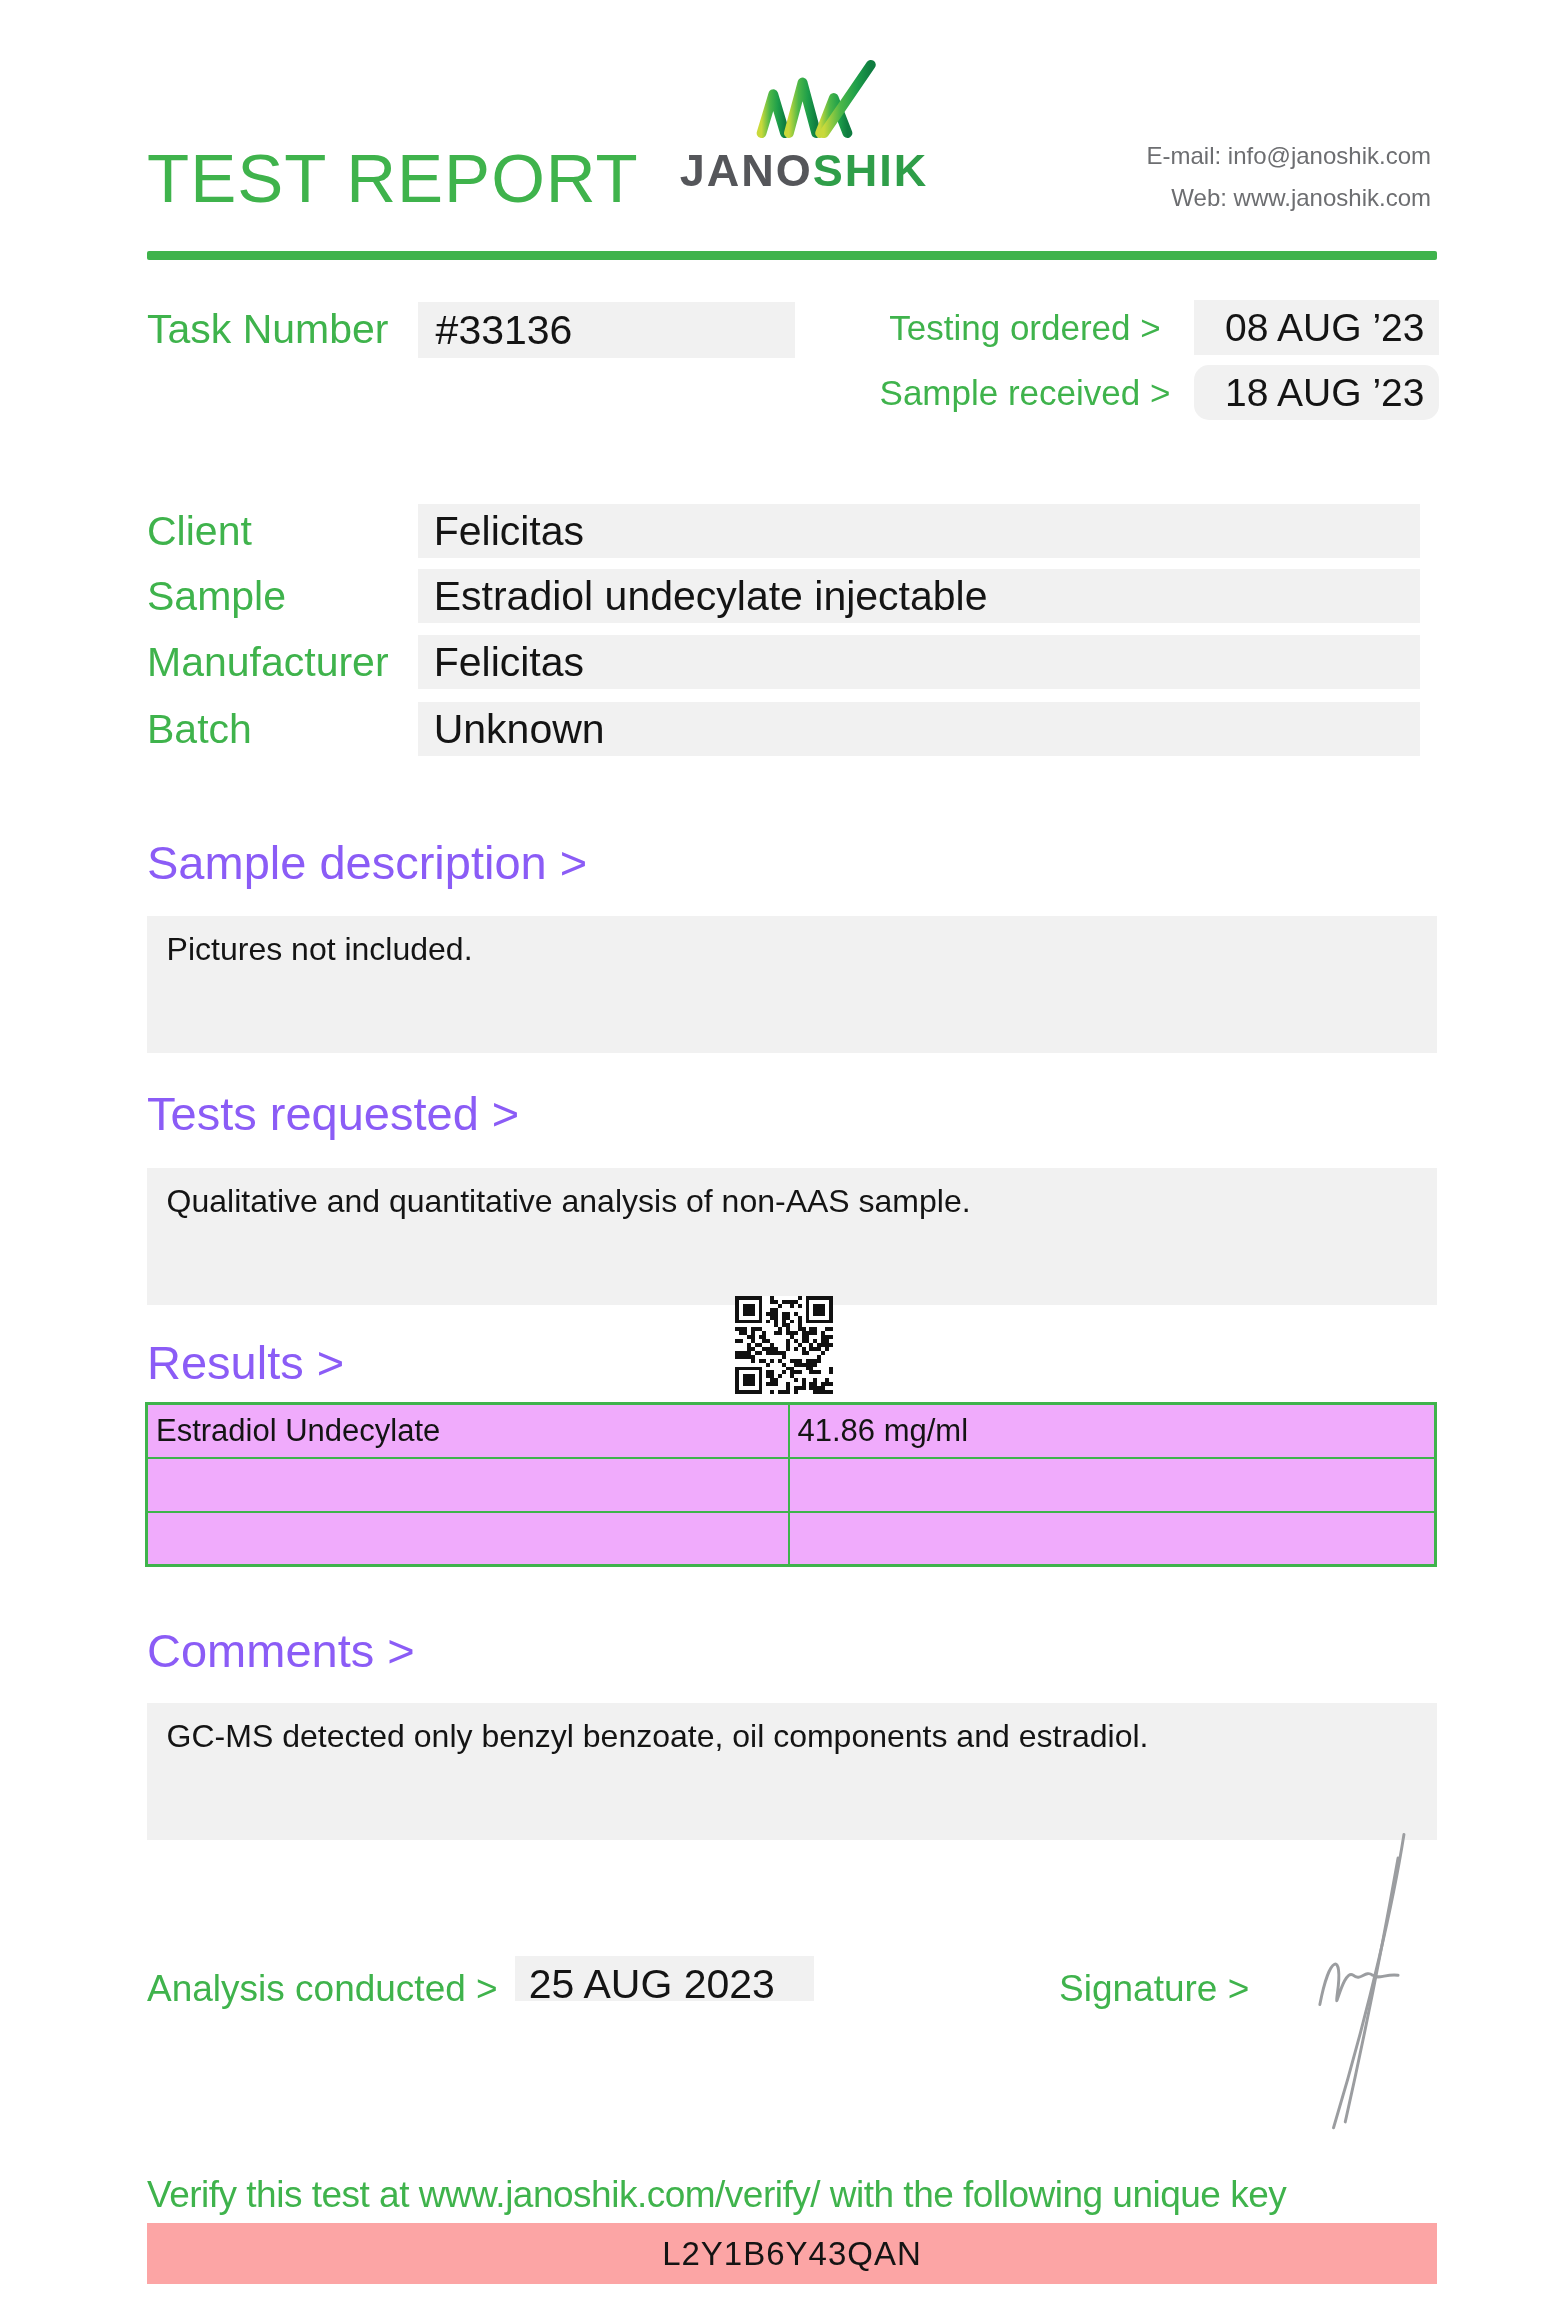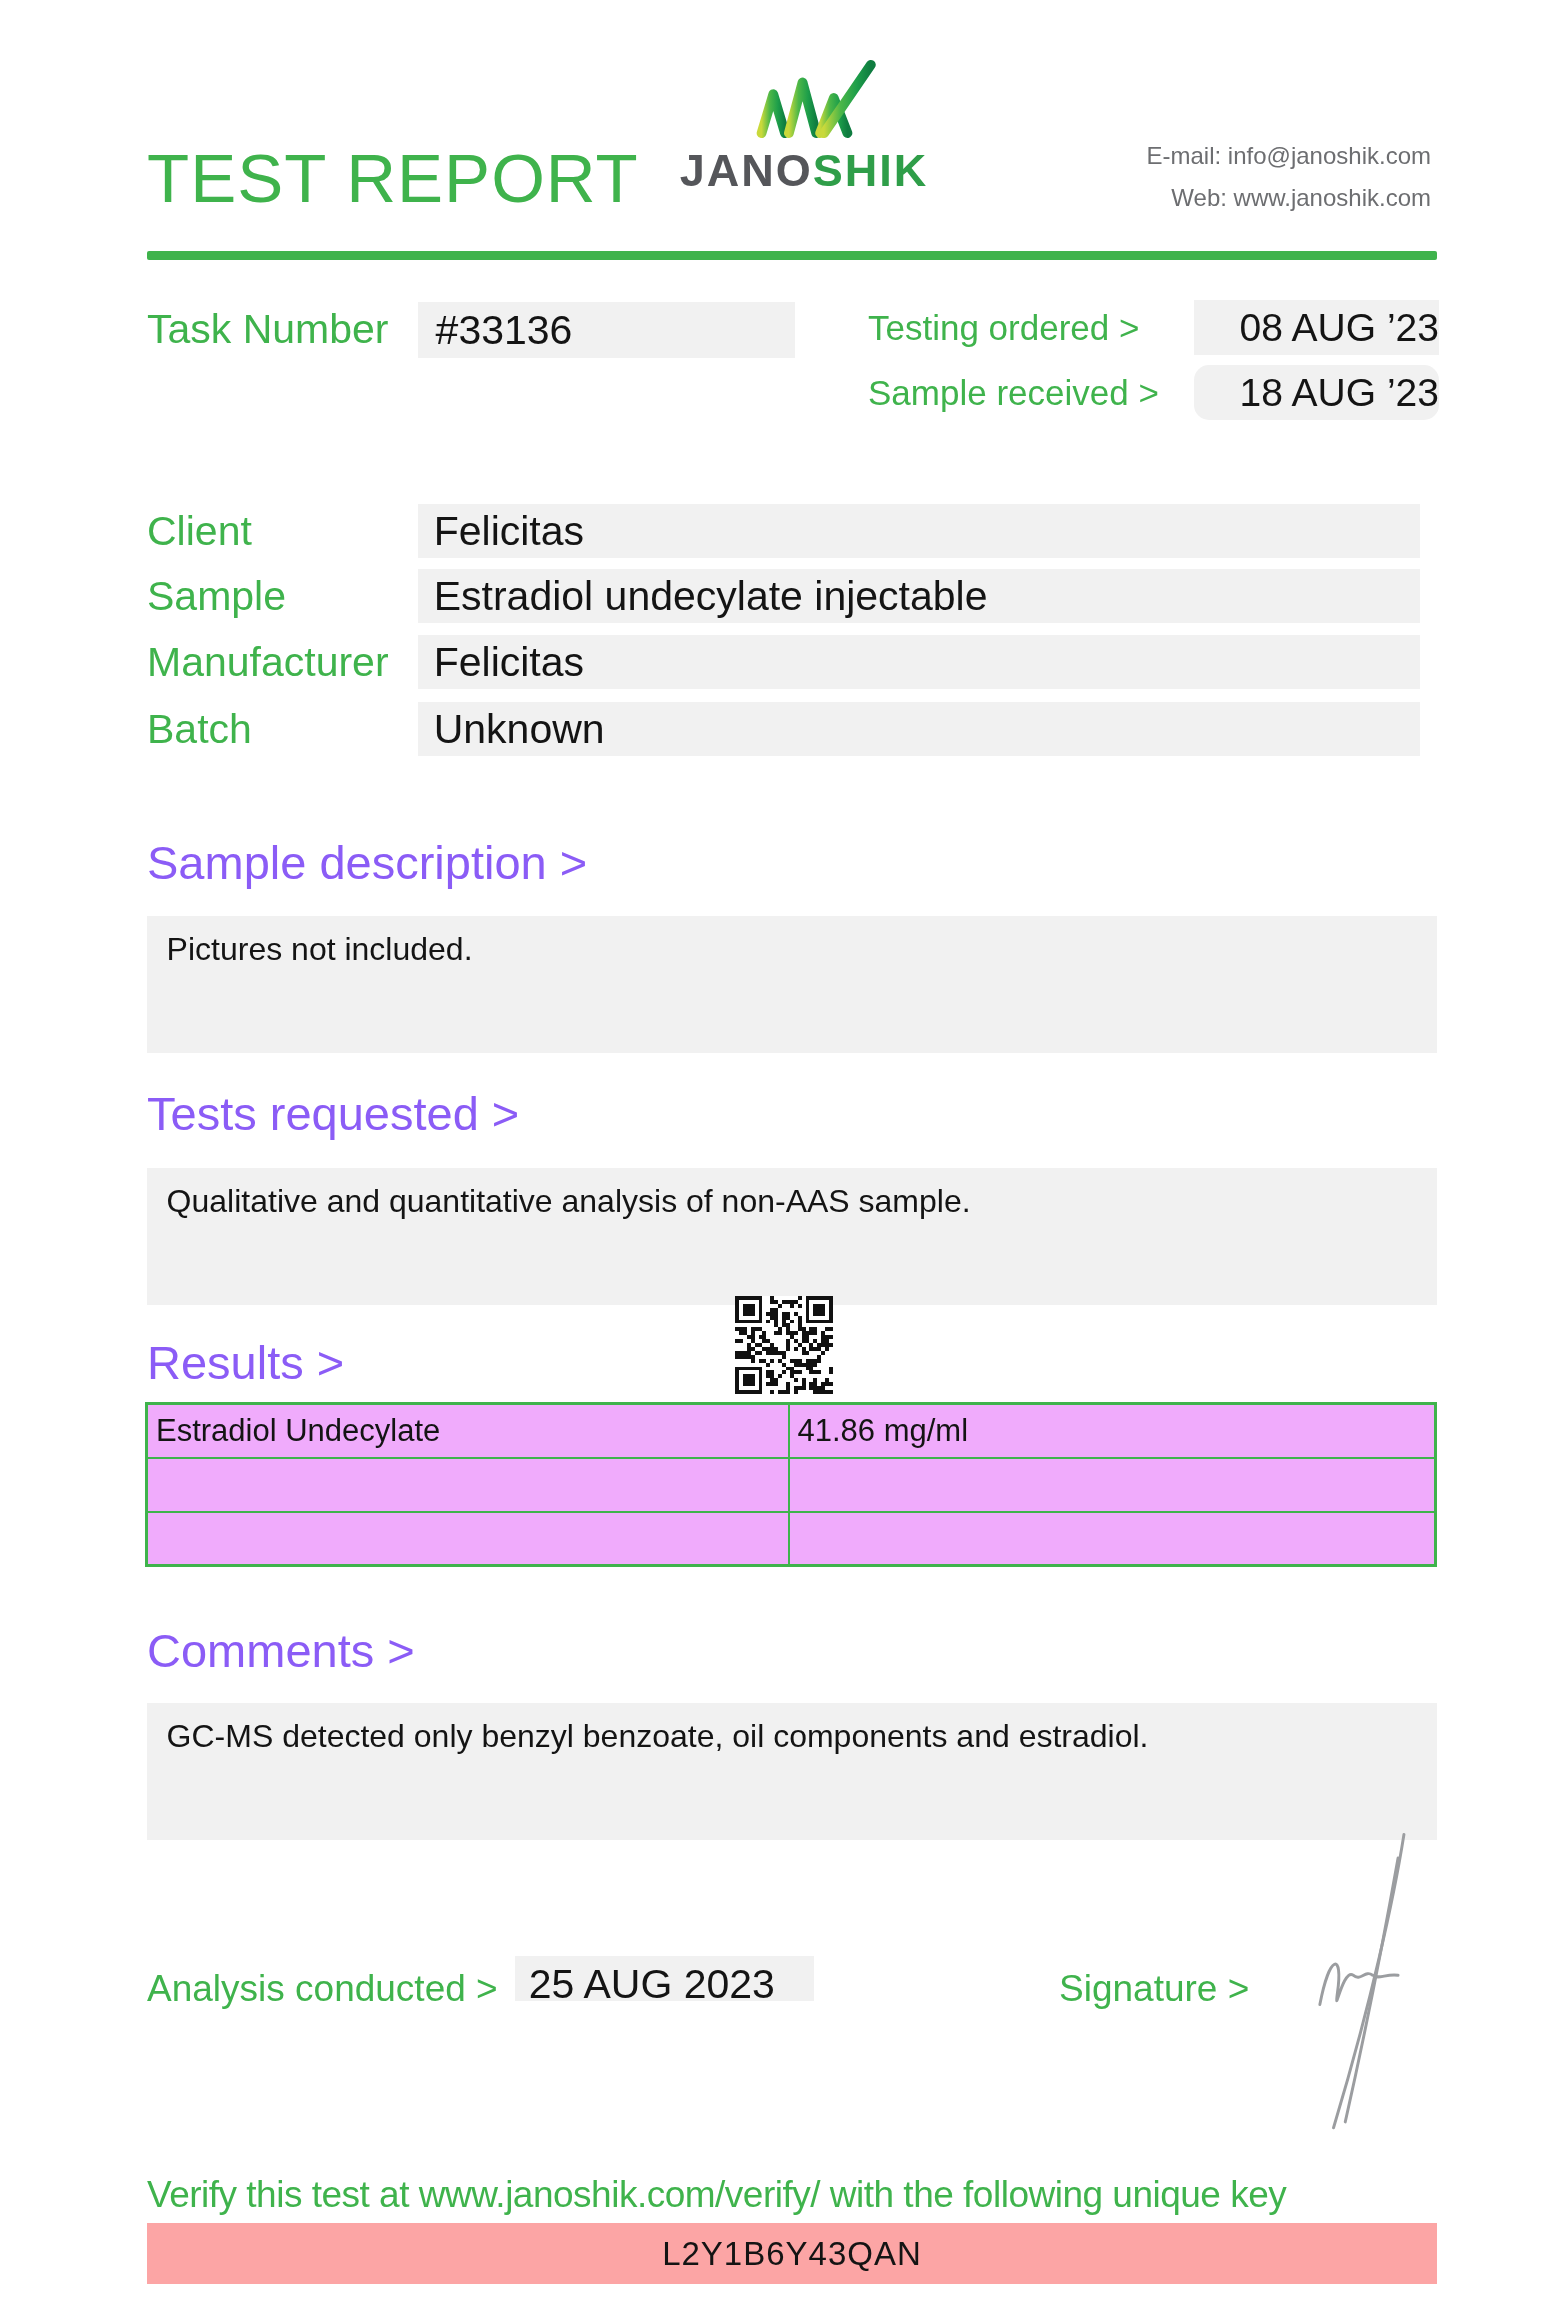--- a/index.html
+++ b/index.html
@@ -21,24 +21,24 @@
 
   .hr-line { left:147px; top:251px; width:1290px; height:8.8px; background:#3fb34c; border-radius:2px; }
 
   
   .field-label { font-size:41px; color:#3fb34c; }
   .value-box { background:#f1f1f1; color:#141414; font-size:41px; }
 
   .task-label { left:147px; top:306px; }
   .task-box { left:418px; top:302px; width:377px; height:56px; line-height:56px; padding-left:17.6px; }
 
-  .date-label { width:314px; text-align:left; font-size:35px; color:#3fb34c; }
+  .date-label { width:314px; text-align:center; font-size:35px; color:#3fb34c; }
   .date-label-1 { left:868px; top:300px; line-height:55px; }
   .date-label-2 { left:868px; top:365px; line-height:55px; }
-  .date-box { width:245px; height:55px; line-height:55px; padding-left:31px; font-size:39px;text-align:right; }
+  .date-box { width:245px; height:55px; line-height:55px; padding-left:31px; font-size:39px; }
   .date-box-1 { left:1194px; top:300px; }
   .date-box-2 { left:1194px; top:365px;border-radius:15px; }
 
   .info-label { left:147px; font-size:41px; color:#3fb34c; line-height:54px; }
   .info-box { left:418px; width:1002px; height:54px; line-height:54px; padding-left:15.7px; font-size:41px; }
   .row-y0 { top:504px; } .row-y1 { top:569px; } .row-y2 { top:635px; } .row-y3 { top:702px; }
 
   
   .section-heading { left:147px; font-size:47px; color:#8b5cf6; }
   .section-box { left:147px; width:1290px; height:137px; background:#f1f1f1;

